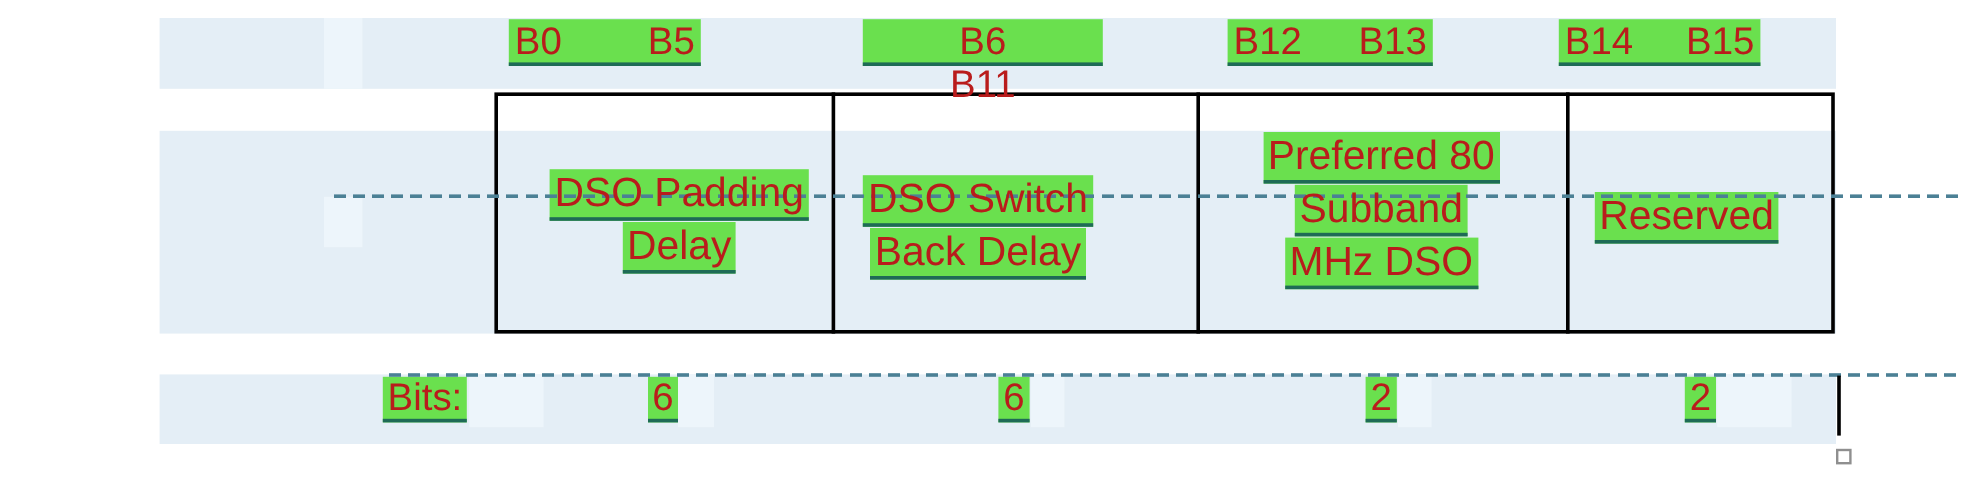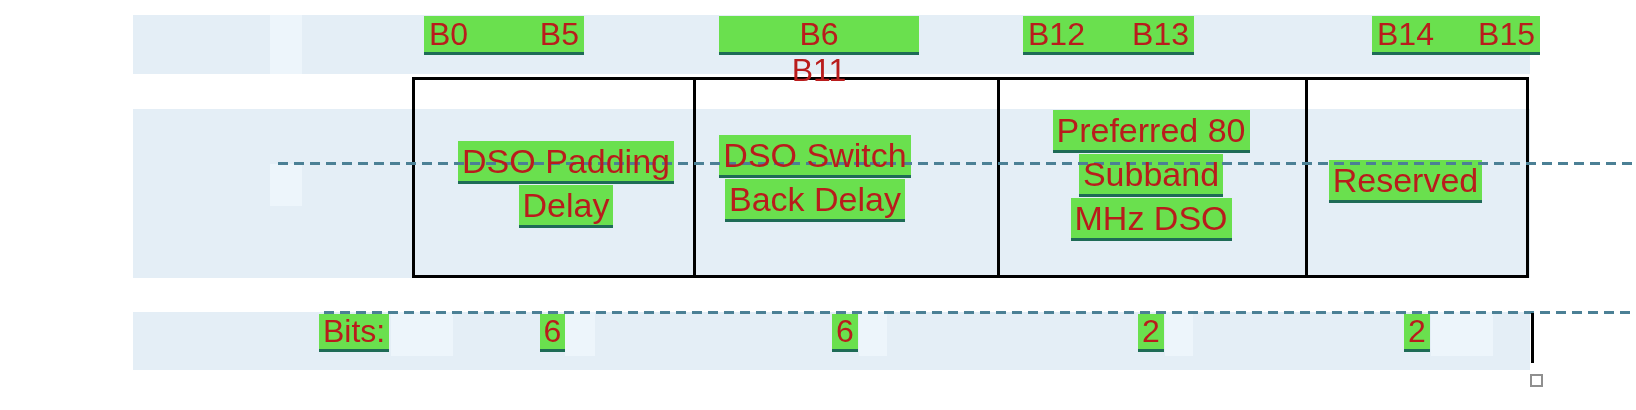--- a/index.html
+++ b/index.html
@@ -100,30 +100,30 @@
     <span class="t">B5</span>
   </div>
   <div class="bit-header" style="left:683px; width:190px;flex-direction:column;">
     <span class="t">B6</span>
     <span class="t">B11</span>
   </div>
   <div class="bit-header" style="left:987px; width:161px;gap:42px;">
     <span class="t">B12</span>
     <span class="t">B13</span>
   </div>
-  <div class="bit-header" style="left:1336px; width:158px;">
+  <div class="bit-header" style="left:1263px; width:158px;">
     <span class="t">B14</span>
     <span class="t">B15</span>
   </div>
 
   <div class="field" style="left:376px; top:141px; width:308px;">
     <div class="fline"><span class="hl"><span class="t">DSO Padding</span></span></div>
     <div class="fline"><span class="hl"><span class="t">Delay</span></span></div>
   </div>
-  <div class="field" style="left:657px; top:135px; width:244px;">
+  <div class="field" style="left:657px; top:146px; width:244px;">
     <div class="fline"><span class="hl"><span class="t">DSO Switch</span></span></div>
     <div class="fline"><span class="hl"><span class="t">Back Delay</span></span></div>
   </div>
   <div class="field" style="left:961px; top:110px; width:308px;">
     <div class="fline"><span class="hl"><span class="t">Preferred 80</span></span></div>
     <div class="fline"><span class="hl"><span class="t">Subband</span></span></div>
     <div class="fline"><span class="hl"><span class="t">MHz DSO</span></span></div>
   </div>
   <div class="field" style="left:1269px; top:160px; width:201px;">
     <div class="fline"><span class="hl"><span class="t">Reserved</span></span></div>

